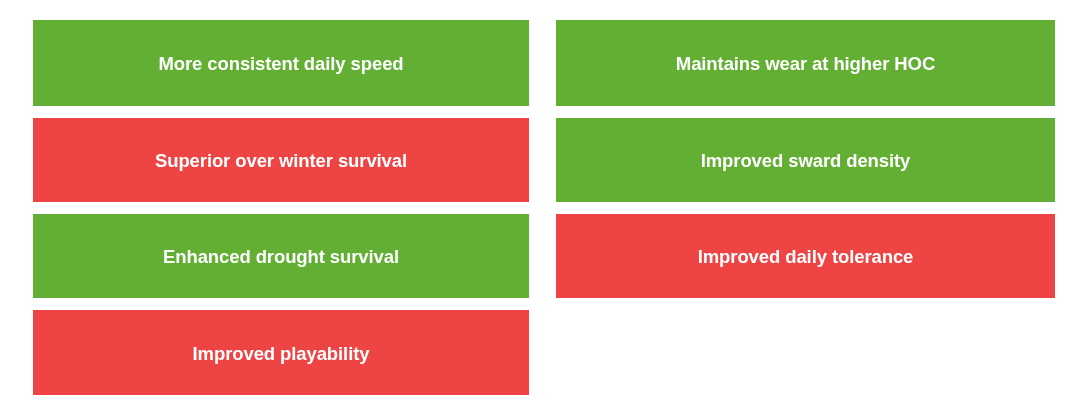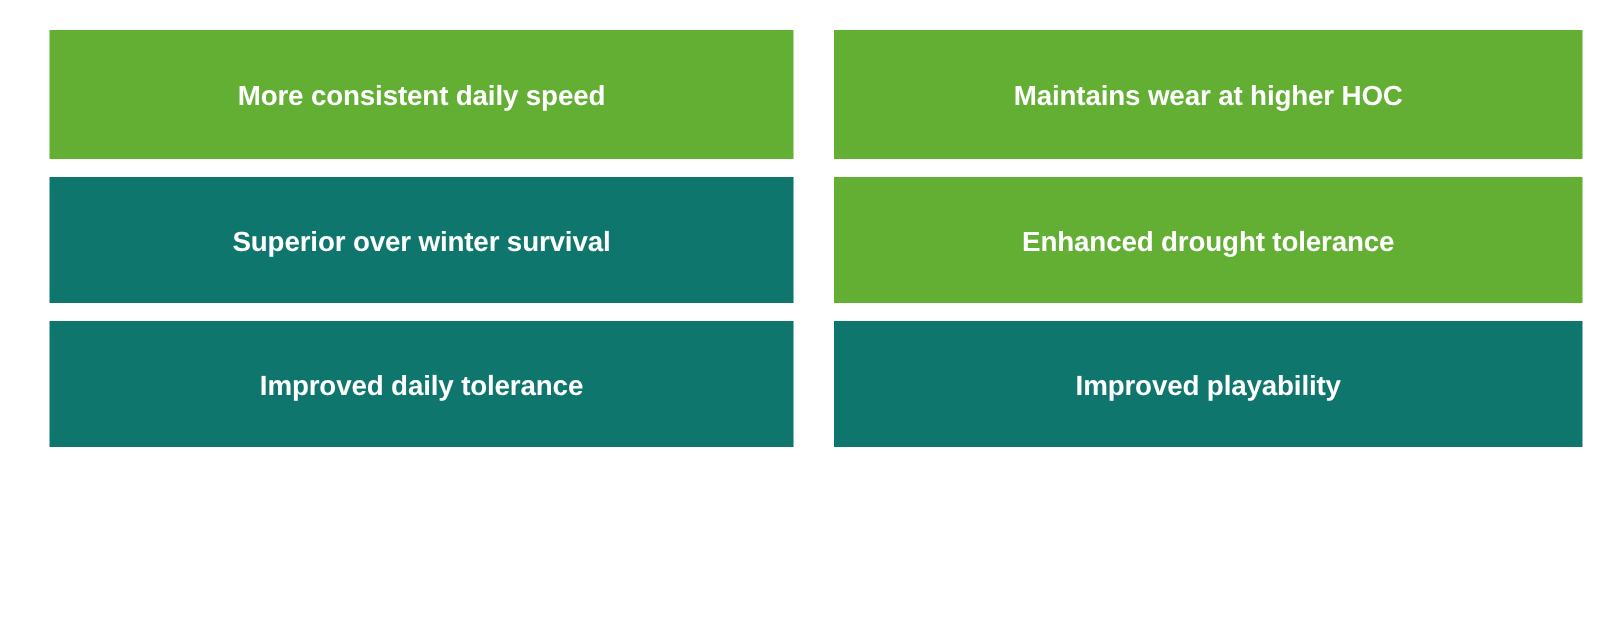--- a/index.html
+++ b/index.html
@@ -38,21 +38,21 @@
     text-align: center;
     box-sizing: border-box;
     padding: 2px 14px 0 14px;
     overflow: hidden;
     margin-left: 13px;
   }
   .benefit-box.tone-light {
     background: #62af33;
   }
   .benefit-box.tone-dark {
-    background: #0f766e;
+    background: #ef4444;
   }
   .benefit-label {
     color: #ffffff;
     font-size: 18.5px;
     font-weight: 700;
     line-height: 1.15;
     letter-spacing: -0.1px;
     white-space: nowrap;
   }
 </style>
@@ -68,23 +68,26 @@
 
     <div class="benefit-box tone-light">
       <span class="benefit-label">Maintains wear at higher HOC</span>
     </div>
 
     <div class="benefit-box tone-dark">
       <span class="benefit-label">Superior over winter survival</span>
     </div>
 
 
+    <div class="benefit-box tone-light">
+      <span class="benefit-label">Improved sward density</span>
+    </div>
 
     <div class="benefit-box tone-light">
-      <span class="benefit-label">Enhanced drought tolerance</span>
+      <span class="benefit-label">Enhanced drought survival</span>
     </div>
 
     <div class="benefit-box tone-dark">
       <span class="benefit-label">Improved daily tolerance</span>
     </div>
 
     <div class="benefit-box tone-dark">
       <span class="benefit-label">Improved playability</span>
     </div>
 

